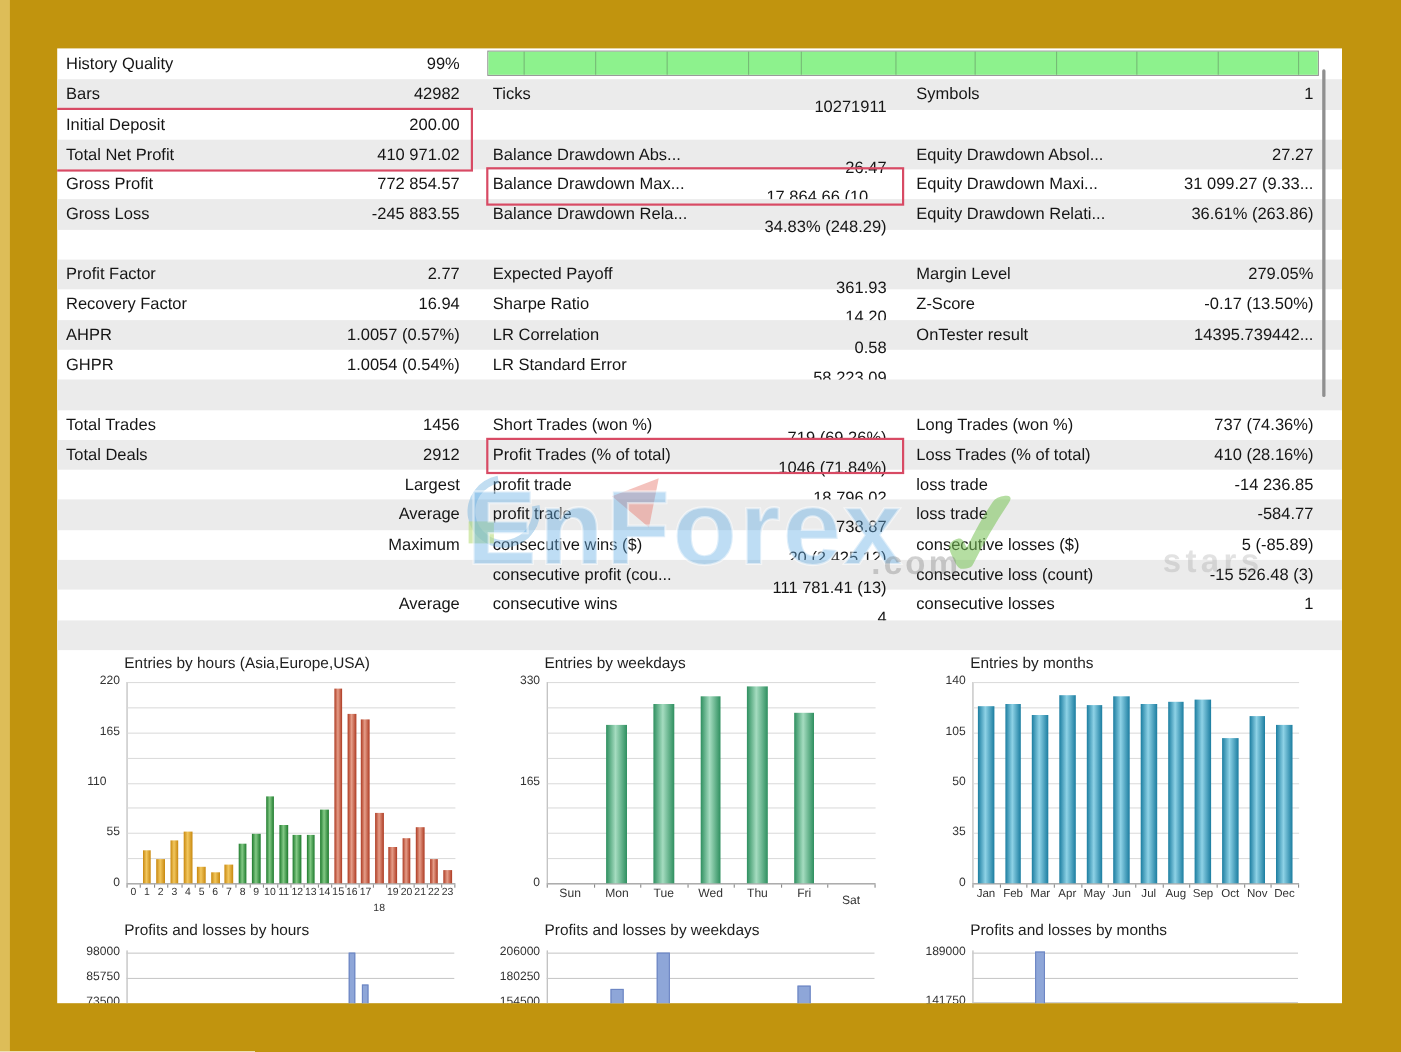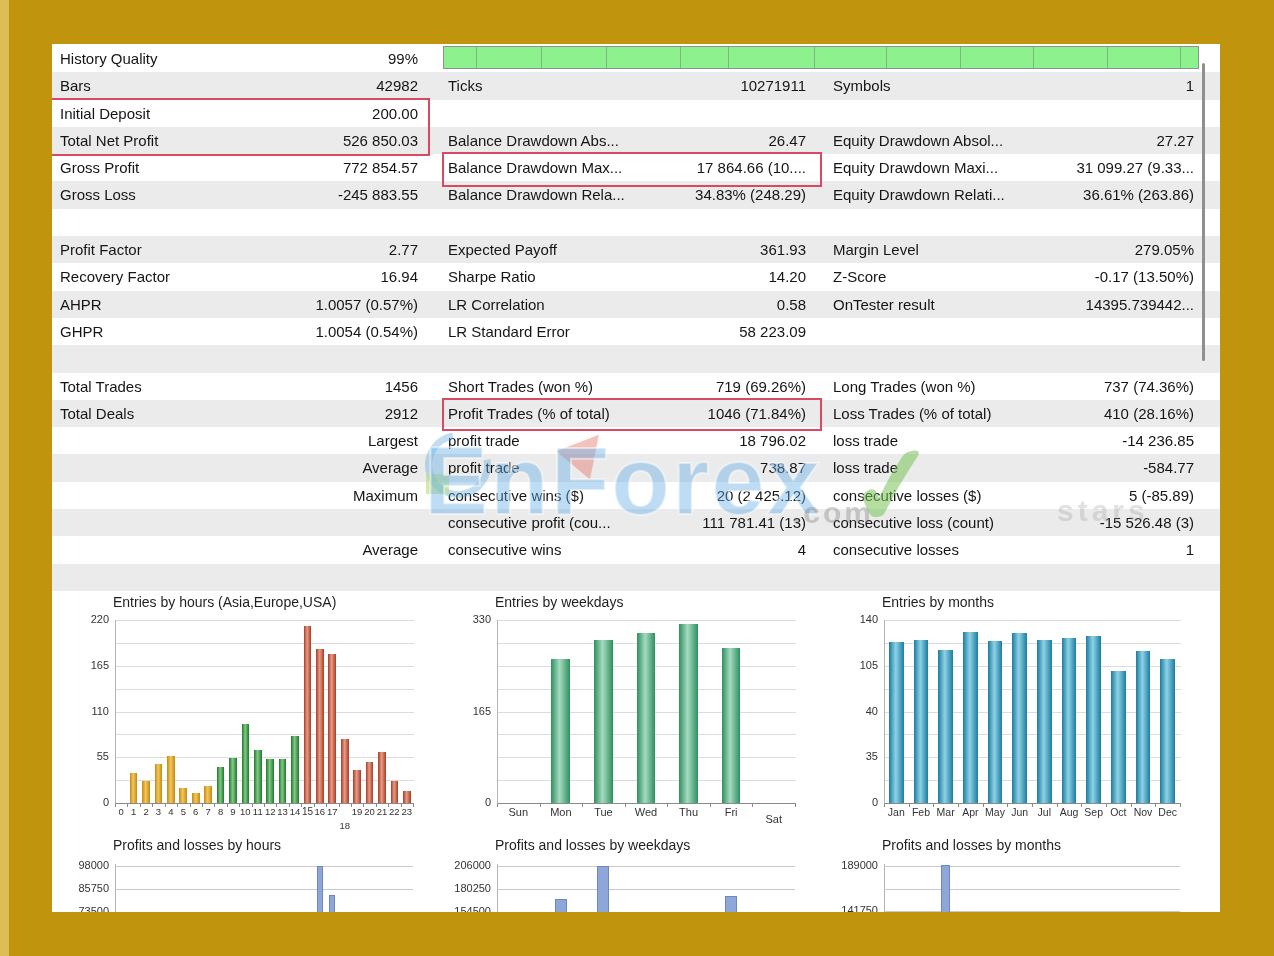--- a/index.html
+++ b/index.html
@@ -8,21 +8,21 @@
   .frame-left-sheen{position:absolute;left:0;top:0;width:9px;height:100%;background:rgba(255,240,180,.45);}
   .content{position:absolute;left:52px;top:44px;width:1168px;height:868px;background:#ffffff;overflow:hidden;}
   
   #stats-table{position:absolute;left:0;top:1px;width:100%;}
   .row{position:relative;height:27.3px;}
   .row.alt{background:#ebebeb;}
   .cell{position:absolute;top:0;line-height:27.3px;font-size:15px;color:#151515;white-space:nowrap;}
   .c1l{left:8px;width:260px;}
   .c1v{left:130px;width:236px;text-align:right;}
   .c2l{left:396px;width:250px;}
-  .c2v{left:545px;width:209px;text-align:right;}
+  .c2v{left:545px;width:209px;text-align:right;margin-top:12px;}
   .c3l{left:781px;width:240px;}
   .c3v{left:935px;width:207px;text-align:right;}
   
   .progress{position:absolute;left:391px;top:2px;width:754px;height:21px;border:1px solid #8f8f8f;background:#fff;}
   .progress-fill{position:absolute;left:0;top:0;height:100%;width:100%;}
   .progress-sep{position:absolute;top:0;width:1px;height:100%;background:rgba(90,120,90,.45);}
   
   .hl{position:absolute;border:2px solid #d84a64;pointer-events:none;}
   .hl1{left:-4px;top:54px;width:378px;height:54px;}
   .hl2{left:390px;top:108px;width:376px;height:31px;}
@@ -70,21 +70,21 @@
           <span class="cell c2v">10271911</span>
           <span class="cell c3l">Symbols</span>
           <span class="cell c3v">1</span>
         </div>
         <div class="row">
           <span class="cell c1l">Initial Deposit</span>
           <span class="cell c1v">200.00</span>
         </div>
         <div class="row alt">
           <span class="cell c1l">Total Net Profit</span>
-          <span class="cell c1v">526 850.03</span>
+          <span class="cell c1v">410 971.02</span>
           <span class="cell c2l">Balance Drawdown Abs...</span>
           <span class="cell c2v">26.47</span>
           <span class="cell c3l">Equity Drawdown Absol...</span>
           <span class="cell c3v">27.27</span>
         </div>
         <div class="row">
           <span class="cell c1l">Gross Profit</span>
           <span class="cell c1v">772 854.57</span>
           <span class="cell c2l">Balance Drawdown Max...</span>
           <span class="cell c2v">17 864.66 (10....</span>
@@ -218,21 +218,21 @@
             <div class="grid" style="left: 0px; width: 100%; top: 137.25px;"></div>
             <div class="grid" style="left: 0px; width: 100%; top: 114.375px;"></div>
             <div class="grid" style="left: 0px; width: 100%; top: 91.5px;"></div>
             <div class="grid" style="left: 0px; width: 100%; top: 68.625px;"></div>
             <div class="grid" style="left: 0px; width: 100%; top: 45.75px;"></div>
             <div class="grid" style="left: 0px; width: 100%; top: 22.875px;"></div>
             <div class="grid" style="left: 0px; width: 100%; top: 0px;"></div>
           </div>
           <span class="ylab" style="left: 15px; top: 752px;">0</span>
           <span class="ylab" style="left: 15px; top: 706.25px;">55</span>
-          <span class="ylab" style="left: 15px; top: 660.5px;">110</span>
+          <span class="ylab" style="left: 15px; top: 660.5px; text-align: center;">110</span>
           <span class="ylab" style="left: 15px; top: 614.75px;">165</span>
           <span class="ylab" style="left: 15px; top: 569px;">220</span>
           <div class="bar" style="left: 77.7758px; top: 729.055px; width: 7.69833px; height: 29.9455px; background: linear-gradient(to right, rgb(200, 136, 14), rgb(242, 199, 94) 45%, rgb(200, 136, 14));"></div>
           <div class="bar" style="left: 90.1925px; top: 737.373px; width: 7.69833px; height: 21.6273px; background: linear-gradient(to right, rgb(200, 136, 14), rgb(242, 199, 94) 45%, rgb(200, 136, 14));"></div>
           <div class="bar" style="left: 102.609px; top: 719.905px; width: 7.69833px; height: 39.0955px; background: linear-gradient(to right, rgb(200, 136, 14), rgb(242, 199, 94) 45%, rgb(200, 136, 14));"></div>
           <div class="bar" style="left: 115.026px; top: 711.586px; width: 7.69833px; height: 47.4136px; background: linear-gradient(to right, rgb(200, 136, 14), rgb(242, 199, 94) 45%, rgb(200, 136, 14));"></div>
           <div class="bar" style="left: 127.442px; top: 744.027px; width: 7.69833px; height: 14.9727px; background: linear-gradient(to right, rgb(200, 136, 14), rgb(242, 199, 94) 45%, rgb(200, 136, 14));"></div>
           <div class="bar" style="left: 139.859px; top: 749.018px; width: 7.69833px; height: 9.98182px; background: linear-gradient(to right, rgb(200, 136, 14), rgb(242, 199, 94) 45%, rgb(200, 136, 14));"></div>
           <div class="bar" style="left: 152.276px; top: 741.532px; width: 7.69833px; height: 17.4682px; background: linear-gradient(to right, rgb(200, 136, 14), rgb(242, 199, 94) 45%, rgb(200, 136, 14));"></div>
           <div class="bar" style="left: 164.692px; top: 723.232px; width: 7.69833px; height: 35.7682px; background: linear-gradient(to right, rgb(29, 122, 44), rgb(131, 201, 133) 45%, rgb(29, 122, 44));"></div>
@@ -344,21 +344,21 @@
             <div class="grid" style="left: 0px; width: 100%; top: 137.25px;"></div>
             <div class="grid" style="left: 0px; width: 100%; top: 114.375px;"></div>
             <div class="grid" style="left: 0px; width: 100%; top: 91.5px;"></div>
             <div class="grid" style="left: 0px; width: 100%; top: 68.625px;"></div>
             <div class="grid" style="left: 0px; width: 100%; top: 45.75px;"></div>
             <div class="grid" style="left: 0px; width: 100%; top: 22.875px;"></div>
             <div class="grid" style="left: 0px; width: 100%; top: 0px;"></div>
           </div>
           <span class="ylab" style="left: 784px; top: 752px;">0</span>
           <span class="ylab" style="left: 784px; top: 706.25px;">35</span>
-          <span class="ylab" style="left: 784px; top: 660.5px;">40</span>
+          <span class="ylab" style="left: 784px; top: 660.5px;">50</span>
           <span class="ylab" style="left: 784px; top: 614.75px;">105</span>
           <span class="ylab" style="left: 784px; top: 569px;">140</span>
           <div class="bar" style="left: 836.933px; top: 598.221px; width: 14.8px; height: 160.779px; background: linear-gradient(to right, rgb(27, 125, 160), rgb(142, 210, 230) 45%, rgb(27, 125, 160));"></div>
           <div class="bar" style="left: 861.6px; top: 595.607px; width: 14.8px; height: 163.393px; background: linear-gradient(to right, rgb(27, 125, 160), rgb(142, 210, 230) 45%, rgb(27, 125, 160));"></div>
           <div class="bar" style="left: 886.267px; top: 606.064px; width: 14.8px; height: 152.936px; background: linear-gradient(to right, rgb(27, 125, 160), rgb(142, 210, 230) 45%, rgb(27, 125, 160));"></div>
           <div class="bar" style="left: 910.933px; top: 587.764px; width: 14.8px; height: 171.236px; background: linear-gradient(to right, rgb(27, 125, 160), rgb(142, 210, 230) 45%, rgb(27, 125, 160));"></div>
           <div class="bar" style="left: 935.6px; top: 596.914px; width: 14.8px; height: 162.086px; background: linear-gradient(to right, rgb(27, 125, 160), rgb(142, 210, 230) 45%, rgb(27, 125, 160));"></div>
           <div class="bar" style="left: 960.267px; top: 589.071px; width: 14.8px; height: 169.929px; background: linear-gradient(to right, rgb(27, 125, 160), rgb(142, 210, 230) 45%, rgb(27, 125, 160));"></div>
           <div class="bar" style="left: 984.933px; top: 595.607px; width: 14.8px; height: 163.393px; background: linear-gradient(to right, rgb(27, 125, 160), rgb(142, 210, 230) 45%, rgb(27, 125, 160));"></div>
           <div class="bar" style="left: 1009.6px; top: 594.3px; width: 14.8px; height: 164.7px; background: linear-gradient(to right, rgb(27, 125, 160), rgb(142, 210, 230) 45%, rgb(27, 125, 160));"></div>

